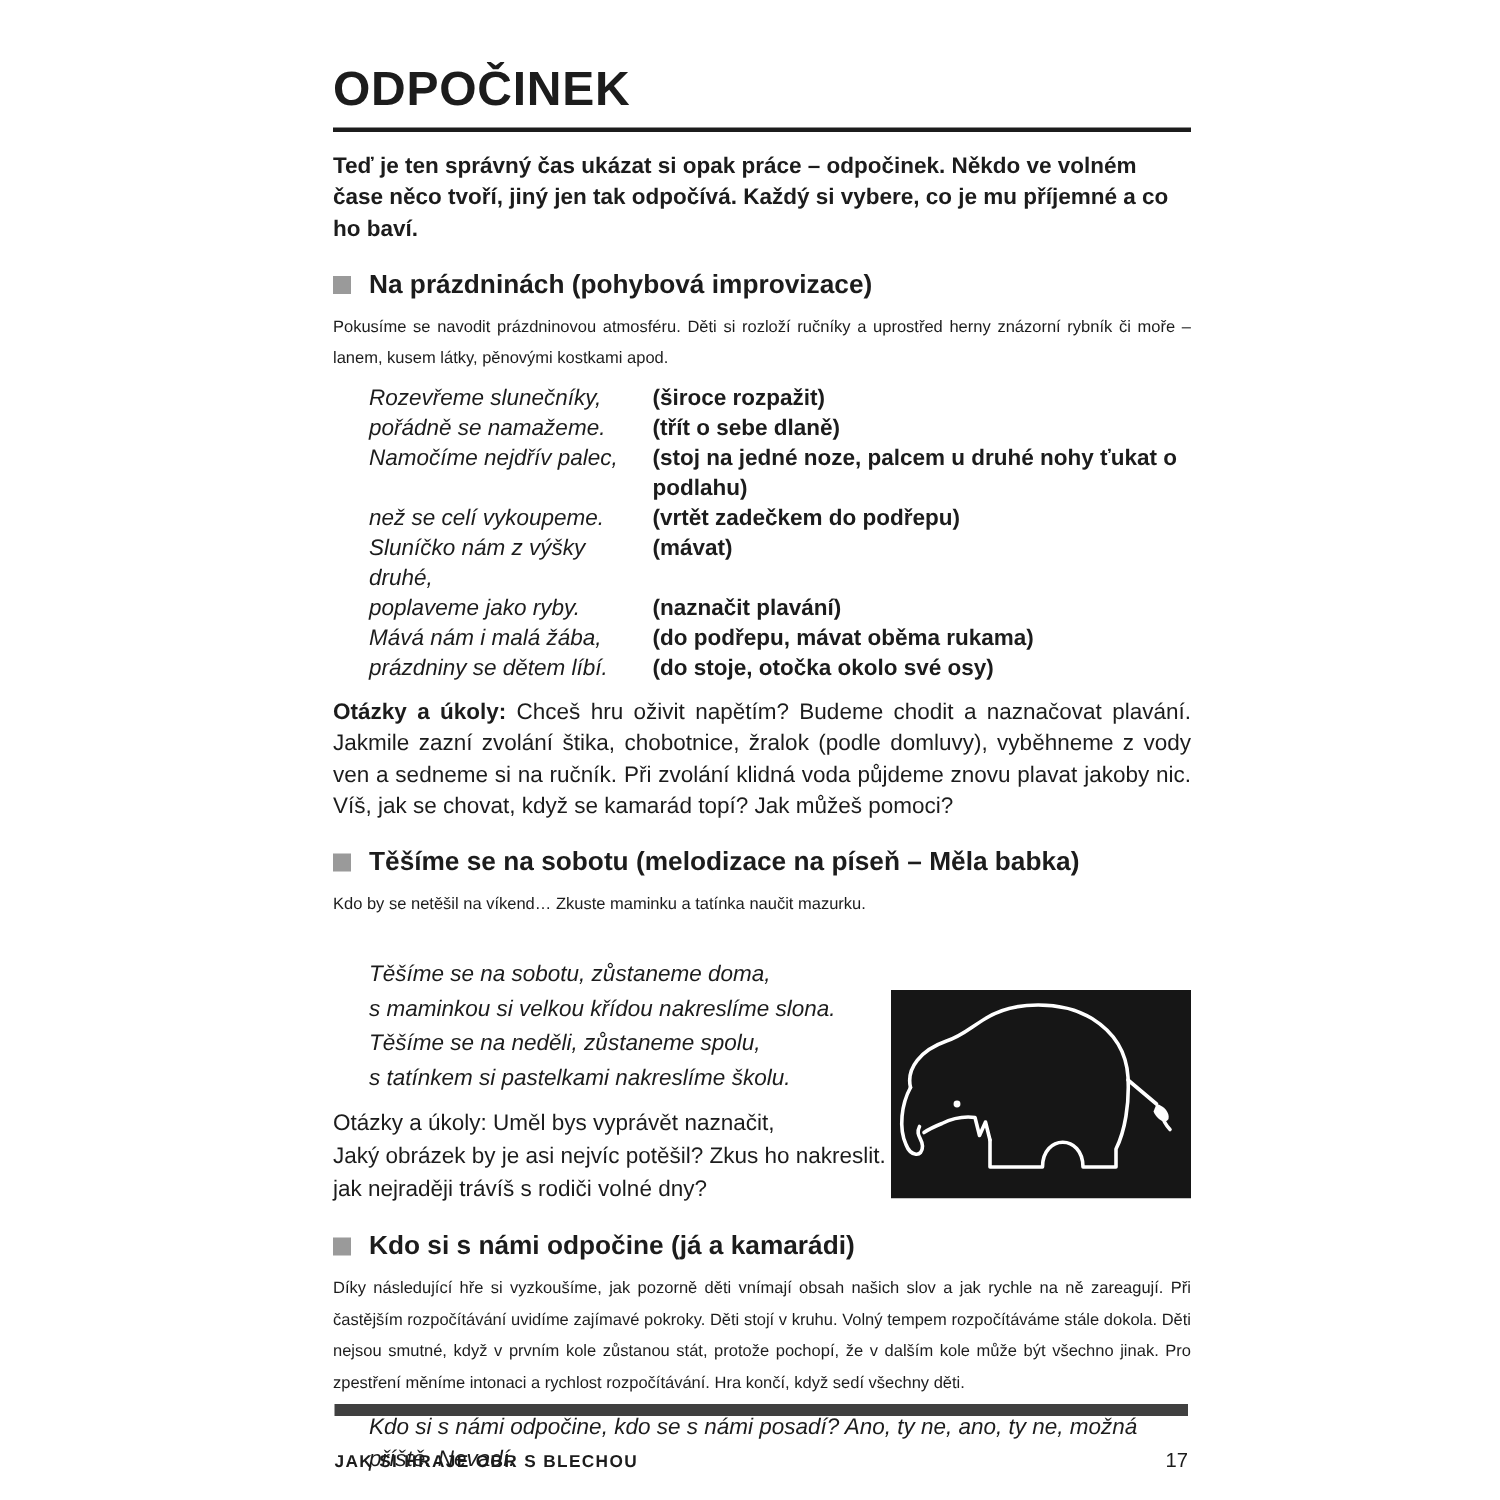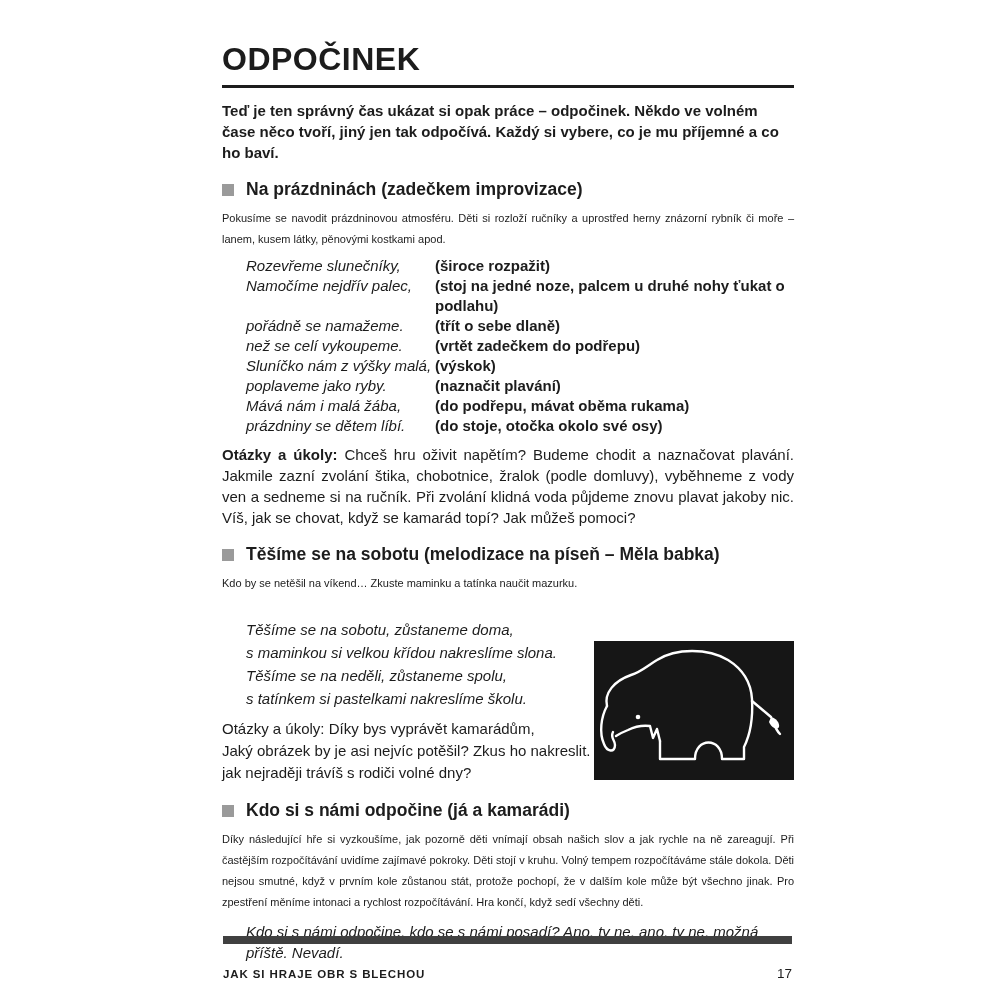--- a/index.html
+++ b/index.html
@@ -135,44 +135,44 @@
   <div class="content">
 
     <h1 class="page-title">ODPOČINEK</h1>
     <hr class="title-rule">
 
     <p class="intro">Teď je ten správný čas ukázat si opak práce – odpočinek. Někdo ve volném čase něco tvoří, jiný jen tak odpočívá. Každý si vybere, co je mu příjemné a co ho baví.</p>
 
     <div>
       <div class="section-heading">
         <span class="bullet-square"></span>
-        <span>Na prázdninách (zadečkem improvizace)</span>
+        <span>Na prázdninách (pohybová improvizace)</span>
       </div>
       <p class="body-par">Pokusíme se navodit prázdninovou atmosféru. Děti si rozloží ručníky a uprostřed herny znázorní rybník či moře – lanem, kusem látky, pěnovými kostkami apod.</p>
 
       <div class="movement-list">
         <div class="movement-row">
           <span class="movement-verse">Rozevřeme slunečníky,</span>
           <span class="movement-action">(široce rozpažit)</span>
         </div>
         <div class="movement-row">
+          <span class="movement-verse">pořádně se namažeme.</span>
+          <span class="movement-action">(třít o sebe dlaně)</span>
+        </div>
+        <div class="movement-row">
           <span class="movement-verse">Namočíme nejdřív palec,</span>
           <span class="movement-action">(stoj na jedné noze, palcem u druhé nohy ťukat o podlahu)</span>
         </div>
         <div class="movement-row">
-          <span class="movement-verse">pořádně se namažeme.</span>
-          <span class="movement-action">(třít o sebe dlaně)</span>
-        </div>
-        <div class="movement-row">
           <span class="movement-verse">než se celí vykoupeme.</span>
           <span class="movement-action">(vrtět zadečkem do podřepu)</span>
         </div>
         <div class="movement-row">
-          <span class="movement-verse">Sluníčko nám z výšky malá,</span>
-          <span class="movement-action">(výskok)</span>
+          <span class="movement-verse">Sluníčko nám z výšky druhé,</span>
+          <span class="movement-action">(mávat)</span>
         </div>
         <div class="movement-row">
           <span class="movement-verse">poplaveme jako ryby.</span>
           <span class="movement-action">(naznačit plavání)</span>
         </div>
         <div class="movement-row">
           <span class="movement-verse">Mává nám i malá žába,</span>
           <span class="movement-action">(do podřepu, mávat oběma rukama)</span>
         </div>
         <div class="movement-row">
@@ -193,21 +193,21 @@
 
       <div class="sec2-cols">
         <div class="sec2-left">
           <div class="verse-block">
             <div>Těšíme se na sobotu, zůstaneme doma,</div>
             <div>s maminkou si velkou křídou nakreslíme slona.</div>
             <div>Těšíme se na neděli, zůstaneme spolu,</div>
             <div>s tatínkem si pastelkami nakreslíme školu.</div>
           </div>
           <div class="q-lines">
-            <div><span class="q-label">Otázky a úkoly:</span><span> Díky bys vyprávět kamarádům,</span></div>
+            <div><span class="q-label">Otázky a úkoly:</span><span> Uměl bys vyprávět naznačit,</span></div>
             <div>Jaký obrázek by je asi nejvíc potěšil? Zkus ho nakreslit.</div>
             <div>jak nejraději trávíš s rodiči volné dny?</div>
           </div>
         </div>
 
         <div class="elephant-box">
           <svg width="200" height="139" viewBox="0 0 200 139" role="img">
             <rect x="0" y="0" width="200" height="139" fill="#161616"></rect>
             <g fill="none" stroke="#ffffff" stroke-width="2.4" stroke-linecap="round" stroke-linejoin="round">
 

